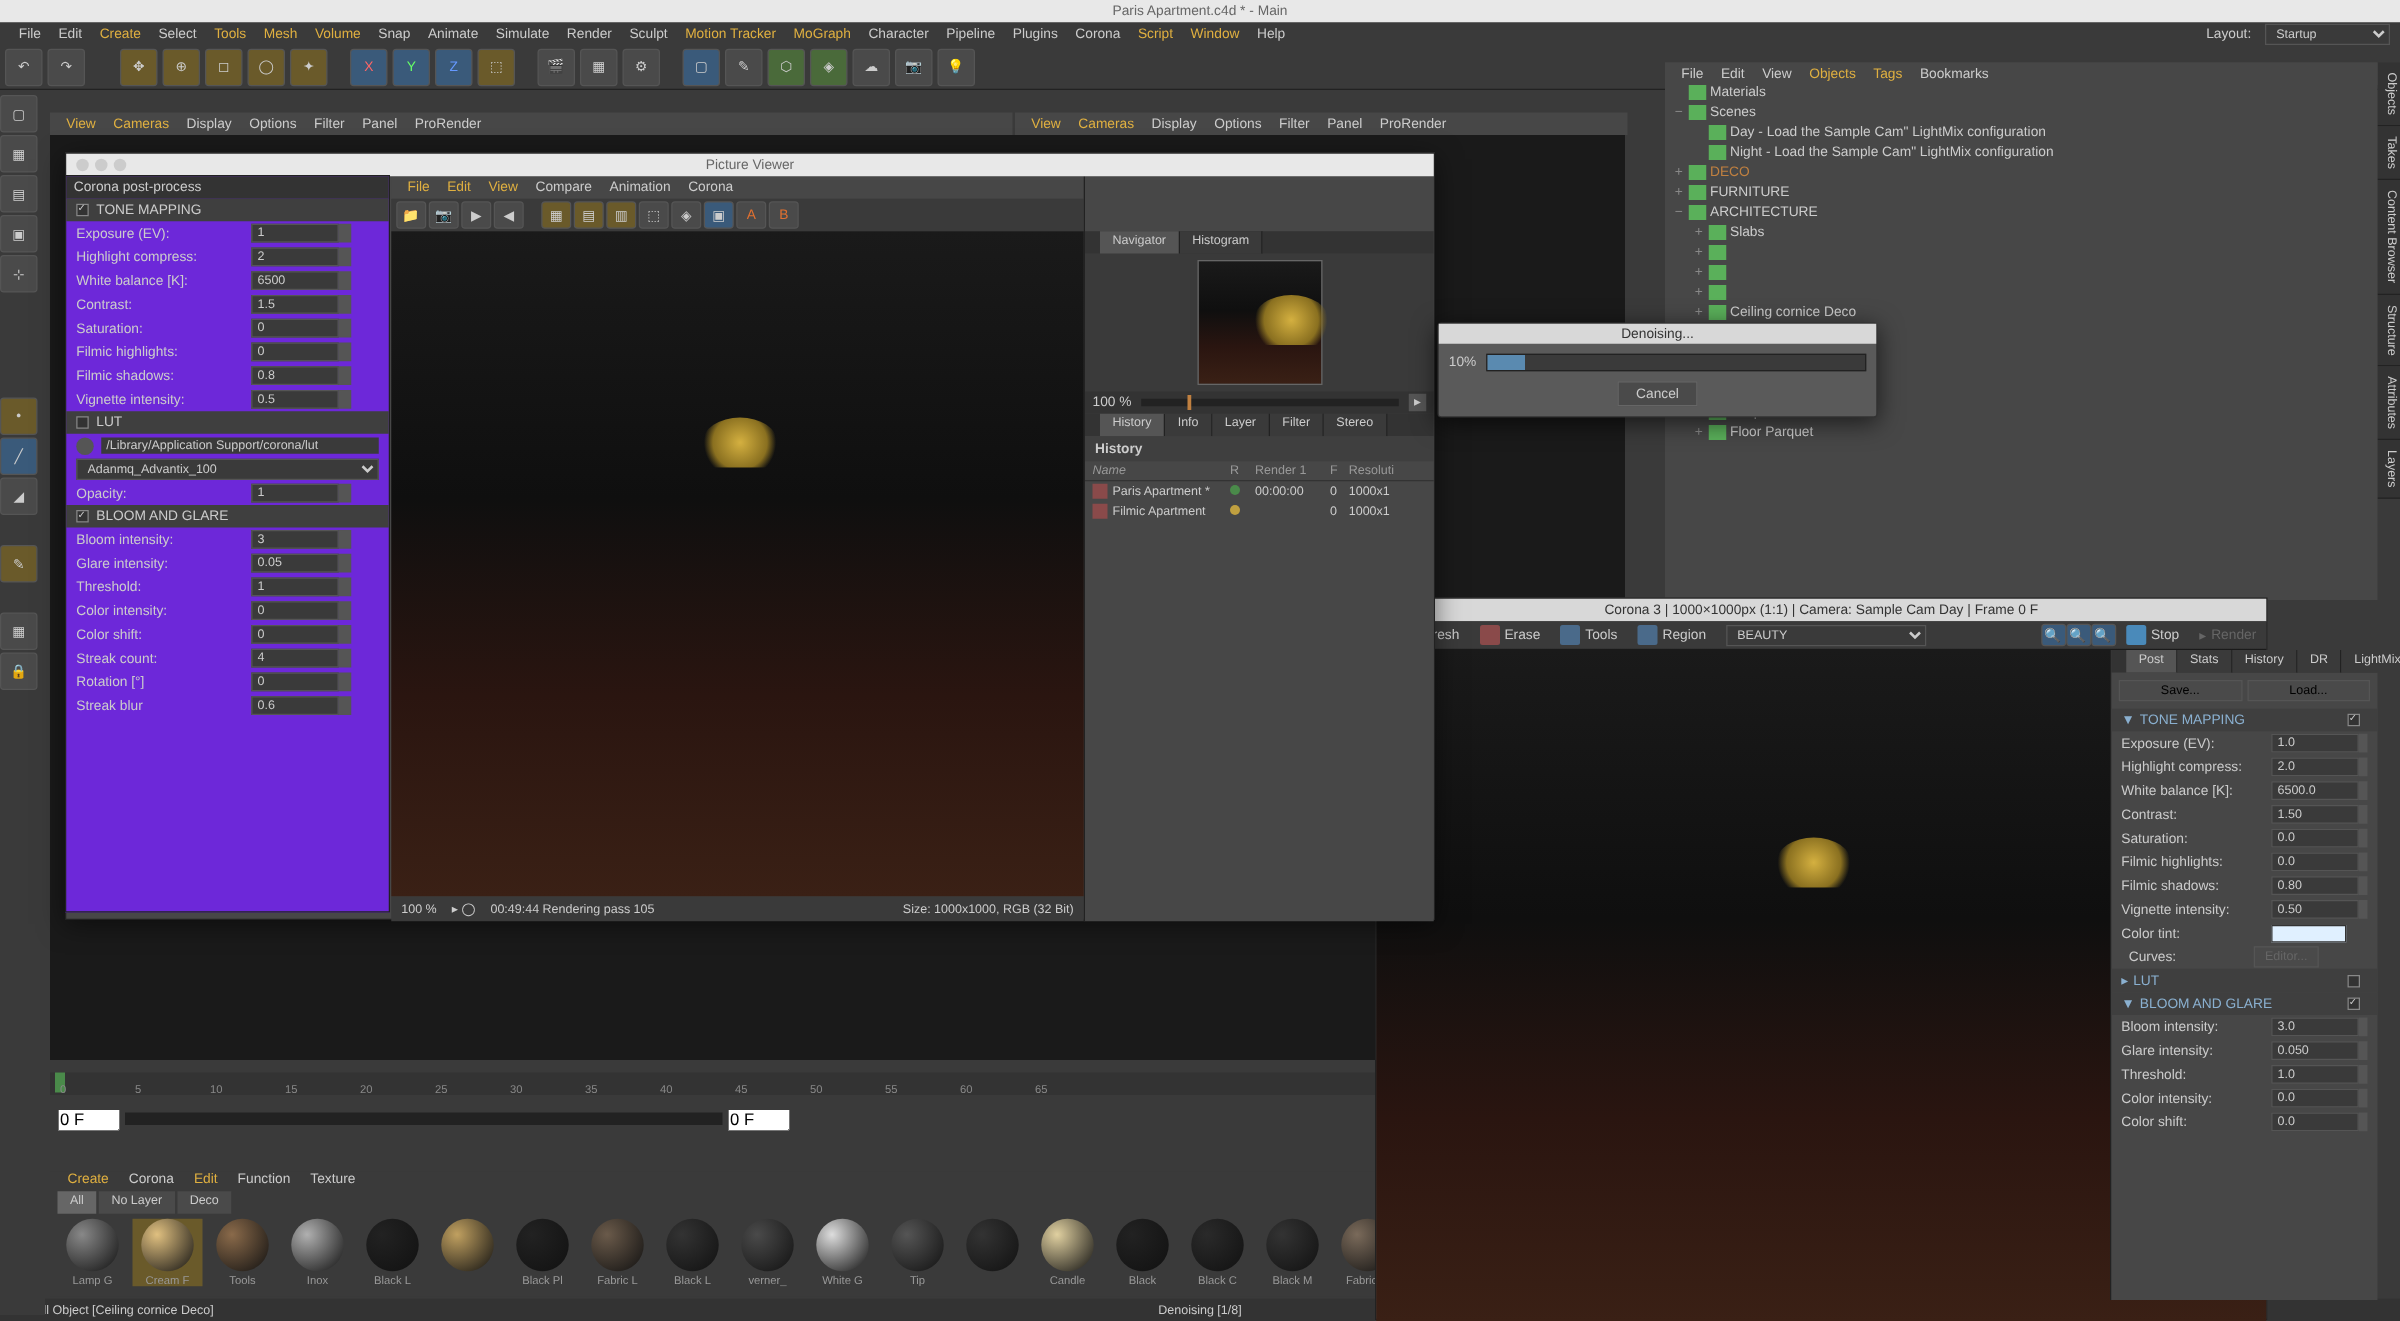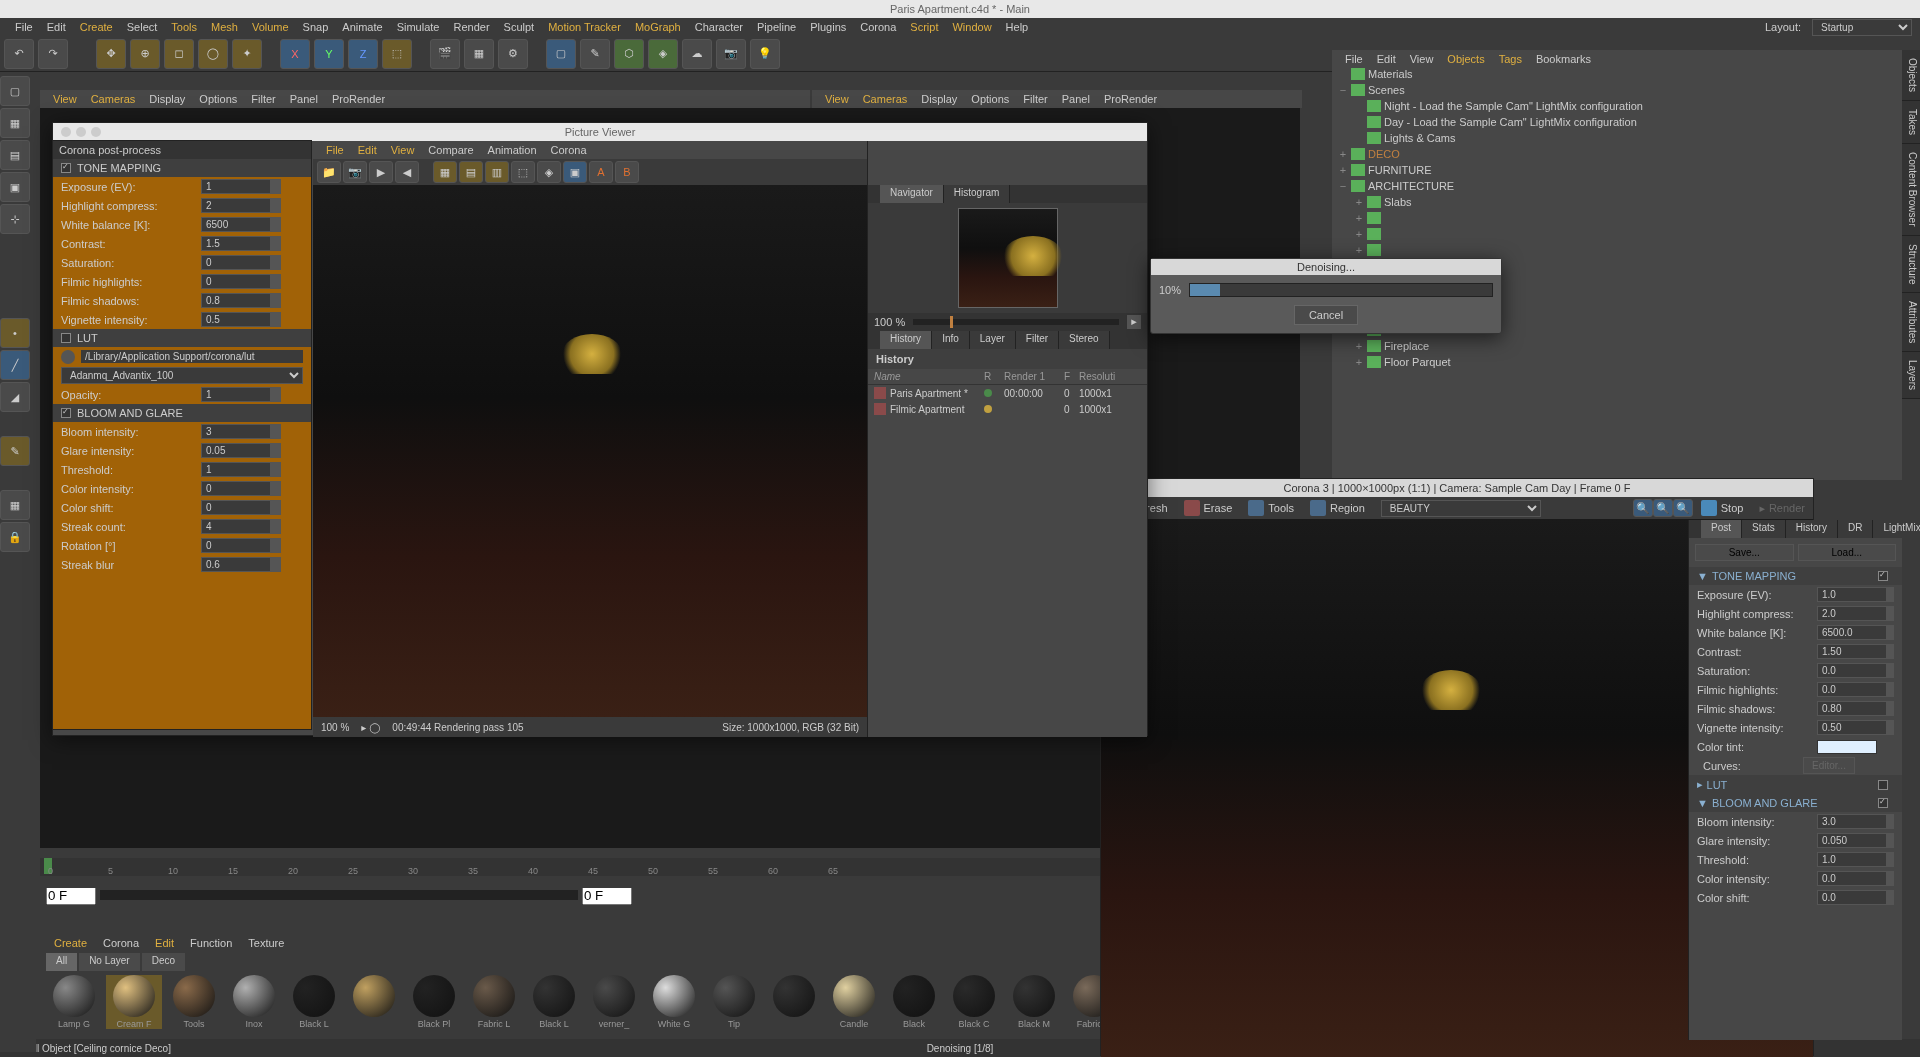--- a/index.html
+++ b/index.html
@@ -11,21 +11,21 @@
 .menubar .right { margin-left:auto; display:flex; align-items:center; }
 .toolbar-main { height:36px; background:#3a3a3a; display:flex; align-items:center; padding:0 4px; gap:4px; border-bottom:1px solid #222; }
 .tbtn { width:30px; height:30px; background:#4a4a4a; border:1px solid #555; border-radius:3px; display:flex; align-items:center; justify-content:center; cursor:pointer; }
 .tbtn.yellow { background:#6a5a2a; }
 .tbtn.blue { background:#3a5a7a; }
 .tbtn.green { background:#4a6a3a; }
 .left-tools { position:absolute; left:0; top:72px; width:36px; background:#3a3a3a; height:980px; display:flex; flex-direction:column; gap:2px; padding-top:4px; z-index:1; }
 .view-menubar { height:18px; background:#474747; display:flex; align-items:center; padding:0 6px; font-size:11px; }
 .view-menubar span { padding:0 7px; }
 .view-menubar .yellow { color:#e0b040; }
-.panel { background:#a16207; border:1px solid #222; position:absolute; }
+.panel { background:#6d28d9; border:1px solid #222; position:absolute; }
 .panel-header { height:18px; background:#333; padding:0 6px; display:flex; align-items:center; font-size:11px; }
 .prop-row { display:flex; align-items:center; height:19px; padding:0 8px; }
 .prop-row .label { flex:0 0 140px; font-size:11px; color:#ccc; }
 .prop-row .val { width:70px; height:15px; background:#3a3a3a; border:1px solid #555; color:#ccc; padding:0 4px; font-size:10px; text-align:left; }
 .prop-row .spin { width:10px; height:15px; background:#555; }
 .section-hdr { background:#3f3f3f; padding:3px 8px; font-size:11px; display:flex; align-items:center; }
 .section-hdr .chk { width:10px; height:10px; border:1px solid #888; margin-right:6px; background:#333; }
 .section-hdr .chk.on::after { content:"✓"; font-size:8px; color:#ccc; display:block; margin-top:-2px; }
 .pv-window { position:absolute; left:52px; top:122px; width:1096px; height:614px; background:#474747; border:1px solid #222; box-shadow:0 4px 20px rgba(0,0,0,0.5); z-index:10; }
 .pv-title { height:18px; background:#e8e8e8; color:#666; text-align:center; line-height:18px; position:relative; }
@@ -401,31 +401,26 @@
         <span class="name" style="color:#ccc">Materials</span>
       </div>
       <div class="obj-tree-row" style="padding-left: 6px;">
         <span class="exp">−</span>
         <span class="icon" style="background:#5ab05a"></span>
         <span class="name" style="color:#ccc">Scenes</span>
       </div>
       <div class="obj-tree-row" style="padding-left: 22px;">
         <span class="exp"></span>
         <span class="icon" style="background:#5ab05a"></span>
+        <span class="name" style="color:#ccc">Day  -    Load the Sample Cam" LightMix configuration</span>
+      </div>
+      <div class="obj-tree-row" style="padding-left: 22px;">
+        <span class="exp"></span>
+        <span class="icon" style="background:#5ab05a"></span>
         <span class="name" style="color:#ccc">Night  -    Load the Sample Cam" LightMix configuration</span>
-      </div>
-      <div class="obj-tree-row" style="padding-left: 22px;">
-        <span class="exp"></span>
-        <span class="icon" style="background:#5ab05a"></span>
-        <span class="name" style="color:#ccc">Day  -    Load the Sample Cam" LightMix configuration</span>
-      </div>
-      <div class="obj-tree-row" style="padding-left: 22px;">
-        <span class="exp"></span>
-        <span class="icon" style="background:#5ab05a"></span>
-        <span class="name" style="color:#ccc">Lights &amp; Cams</span>
       </div>
       <div class="obj-tree-row" style="padding-left: 6px;">
         <span class="exp">+</span>
         <span class="icon" style="background:#5ab05a"></span>
         <span class="name" style="color:#c08040">DECO</span>
       </div>
       <div class="obj-tree-row" style="padding-left: 6px;">
         <span class="exp">+</span>
         <span class="icon" style="background:#5ab05a"></span>
         <span class="name" style="color:#ccc">FURNITURE</span>

